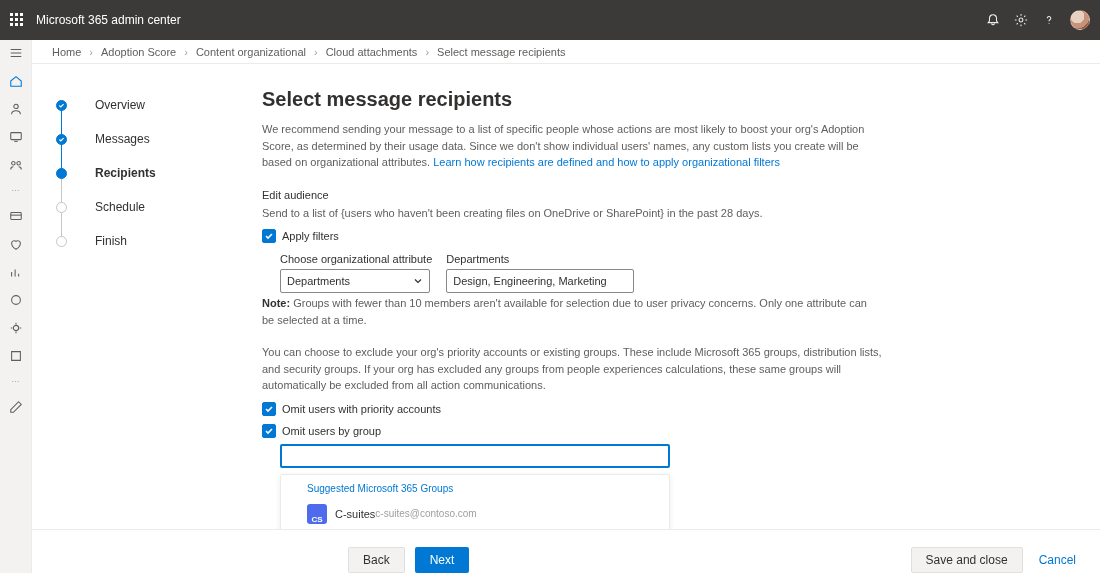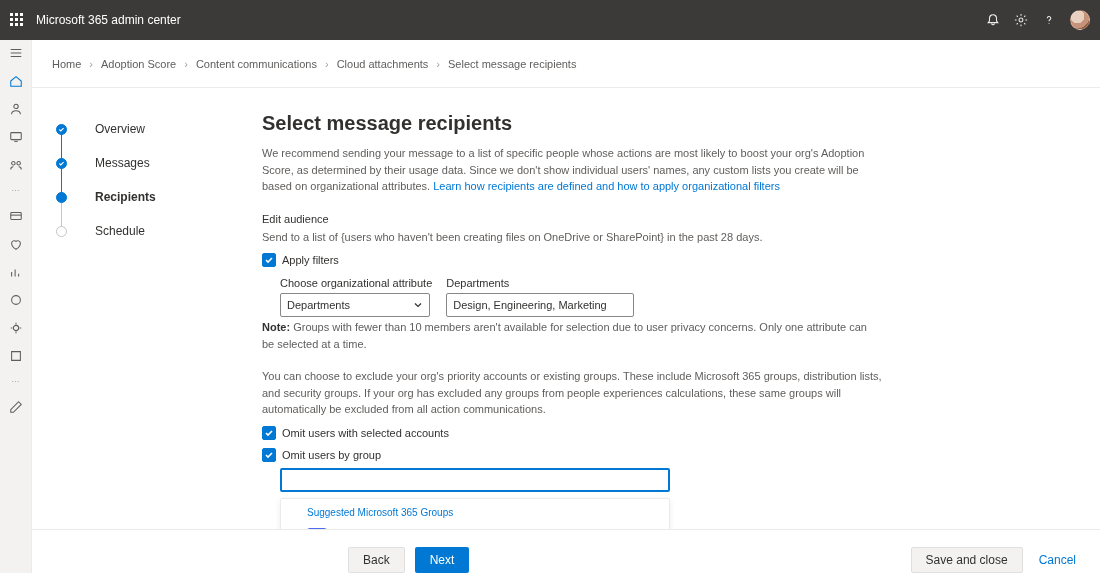--- a/index.html
+++ b/index.html
@@ -16,21 +16,21 @@
   .avatar { width:20px; height:20px; border-radius:50%; background: radial-gradient(circle at 35% 30%, #e8d0c0 0 40%, #c7927a 41% 70%, #8b5a3c 71% 100%); border:1px solid #fff3; cursor:pointer;}
 
   
   .shell { flex:1; display:flex; min-height:0; }
   .leftrail { width:32px; background:#f3f2f1; border-right:1px solid #edebe9; display:flex; flex-direction:column; align-items:center; padding-top:6px; gap:14px; }
   .leftrail .ricon { width:14px; height:14px; color:#605e5c; cursor:pointer; }
 
   .work { flex:1; display:flex; flex-direction:column; min-width:0; }
 
   
-  .breadcrumb { height:48px; display:flex; align-items:center; gap:8px; padding:0 20px; border-bottom:1px solid #edebe9; font-size:11px; color:#605e5c; }
+  .breadcrumb { height:24px; display:flex; align-items:center; gap:8px; padding:0 20px; border-bottom:1px solid #edebe9; font-size:11px; color:#605e5c; }
   .breadcrumb .sep { color:#a19f9d; }
   .breadcrumb span[data-interactable="true"] { cursor:pointer; }
 
   
   .body { flex:1; display:flex; min-height:0; overflow:hidden; }
 
   
   .steps { width:230px; padding:24px 16px 0 24px; }
   .step-track { position:relative; }
   .step { position:relative; display:flex; align-items:center; gap:28px; height:34px; font-size:12px; cursor:pointer; }
@@ -168,21 +168,21 @@
       </svg>
   </div>
 
   <div class="work">
 
     <div class="breadcrumb" data-interactable="false">
       <span data-interactable="true">Home</span>
       <span class="sep" data-interactable="false">›</span>
       <span data-interactable="true">Adoption Score</span>
       <span class="sep" data-interactable="false">›</span>
-      <span data-interactable="true">Content communications</span>
+      <span data-interactable="true">Content organizational</span>
       <span class="sep" data-interactable="false">›</span>
       <span data-interactable="true">Cloud attachments</span>
       <span class="sep" data-interactable="false">›</span>
       <span data-interactable="false">Select message recipients</span>
     </div>
 
     <div class="body">
 
       <div class="steps" data-interactable="false">
         <div class="step-track">
@@ -203,20 +203,24 @@
             <span data-interactable="false">Messages</span>
           </div>
           <div class="step current" data-interactable="true">
             <span class="bullet"></span>
             <span data-interactable="false">Recipients</span>
           </div>
           <div class="step" data-interactable="true">
             <span class="bullet"></span>
             <span data-interactable="false">Schedule</span>
           </div>
+          <div class="step" data-interactable="true">
+            <span class="bullet"></span>
+            <span data-interactable="false">Finish</span>
+          </div>
         </div>
       </div>
 
       <div class="content" data-interactable="false">
         <h1 class="page-title" data-interactable="false">Select message recipients</h1>
         <p class="intro" data-interactable="false">
           <span data-interactable="false">We recommend sending your message to a list of specific people whose actions are most likely to boost your org's Adoption Score, as determined by their usage data. Since we don't show individual users' names, any custom lists you create will be based on organizational attributes. </span><a data-interactable="true">Learn how recipients are defined and how to apply organizational filters</a>
         </p>
 
         <div class="section-label" data-interactable="false">Edit audience</div>
@@ -252,21 +256,21 @@
         <p class="note" data-interactable="false"><b>Note:</b><span> Groups with fewer than 10 members aren't available for selection due to user privacy concerns. Only one attribute can be selected at a time.</span></p>
 
         <p class="subtext" style="margin-top:16px;" data-interactable="false">You can choose to exclude your org's priority accounts or existing groups. These include Microsoft 365 groups, distribution lists, and security groups. If your org has excluded any groups from people experiences calculations, these same groups will automatically be excluded from all action communications.</p>
 
         <div class="check-row">
           <div class="chk on" data-interactable="true">
               <svg viewBox="0 0 10 10" stroke="currentColor" stroke-width="1.6" fill="none">
                 <path d="M2 5l2 2 4-4"></path>
               </svg>
             </div>
-          <span data-interactable="false">Omit users with selected accounts</span>
+          <span data-interactable="false">Omit users with priority accounts</span>
         </div>
         <div class="check-row">
           <div class="chk on" data-interactable="true">
               <svg viewBox="0 0 10 10" stroke="currentColor" stroke-width="1.6" fill="none">
                 <path d="M2 5l2 2 4-4"></path>
               </svg>
             </div>
           <span data-interactable="false">Omit users by group</span>
         </div>
 

